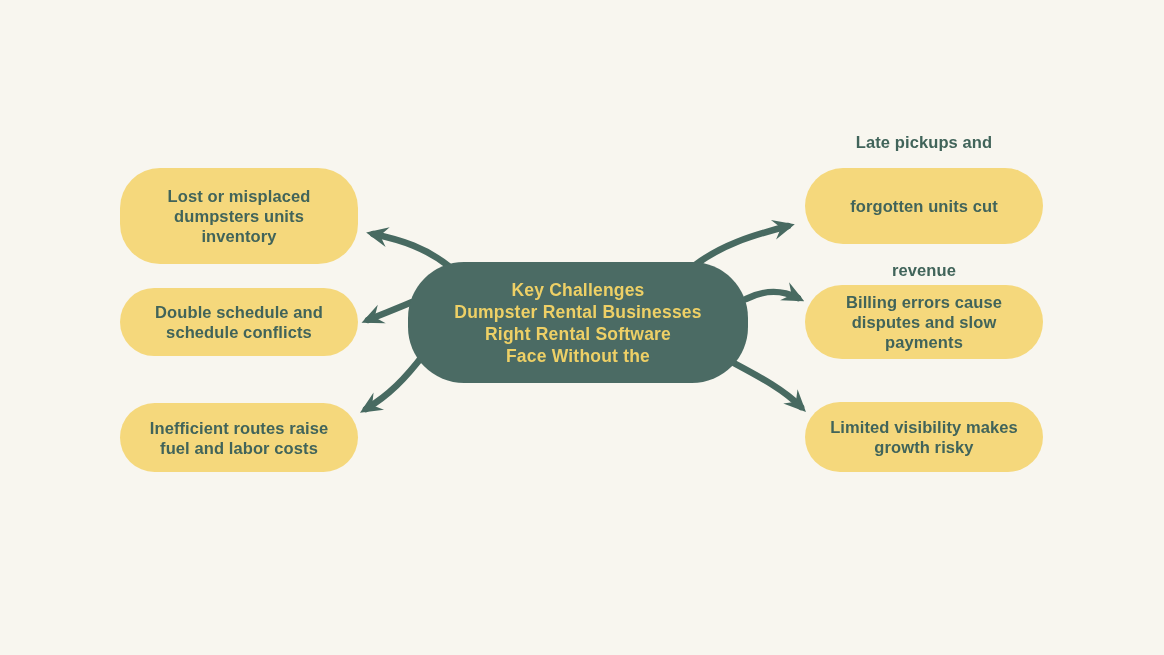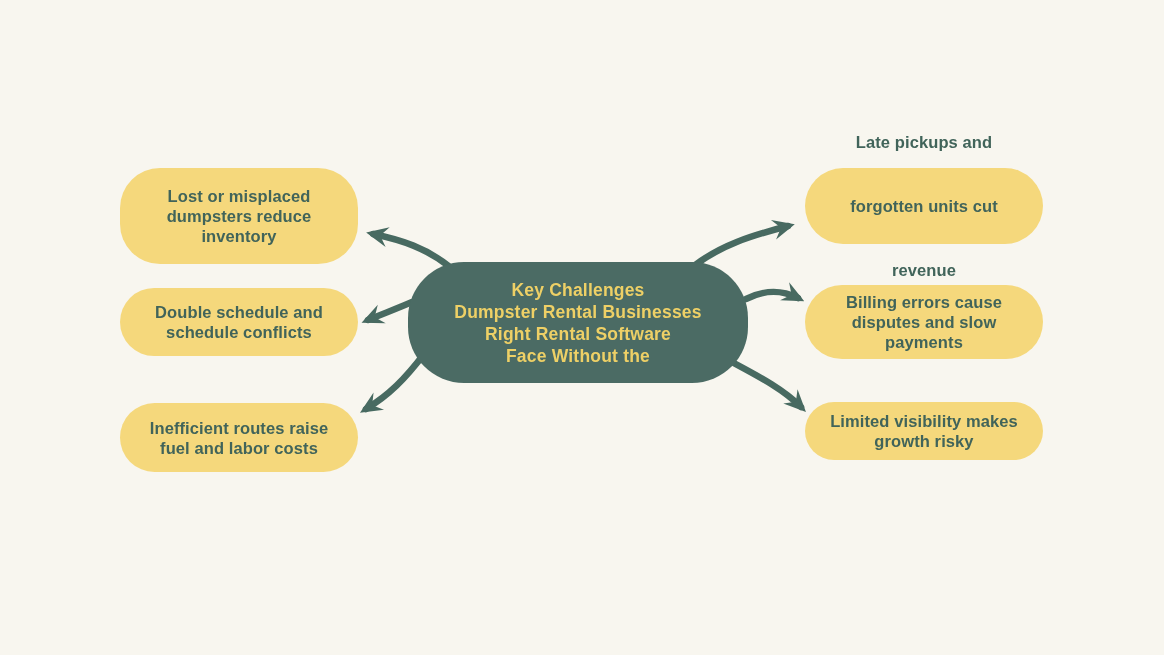--- a/index.html
+++ b/index.html
@@ -25,21 +25,21 @@
     text-align:center;color:var(--pill-text);
     font-weight:700;font-size:16.5px;line-height:20px;letter-spacing:.1px;
     padding:6px 14px;
   }
   .pill .line{display:block;}
   .pos-tl{left:120px;top:168px;width:238px;height:96px;}
   .pos-ml{left:120px;top:288px;width:238px;height:68px;}
   .pos-bl{left:120px;top:403px;width:238px;height:69px;}
   .pos-tr{left:805px;top:168px;width:238px;height:76px;gap:44px;}
   .pos-mr{left:805px;top:285px;width:238px;height:74px;}
-  .pos-br{left:805px;top:402px;width:238px;height:58px;}
+  .pos-br{left:805px;top:402px;width:238px;height:70px;}
   .center-topic{
     position:absolute;left:408px;top:262px;width:340px;height:121px;
     background:var(--center-bg);border-radius:56px;
     display:flex;flex-direction:column;align-items:center;justify-content:center;
     text-align:center;color:var(--center-text);
     font-weight:700;font-size:17.5px;line-height:22px;letter-spacing:.2px;
   }
   .center-topic .cline{display:block;}
 </style>
 </head>
@@ -56,21 +56,21 @@
     <path class="shaft" d="M 450 267 C 426 248, 402 240, 373 234" marker-end="url(#ah)"></path>
     <path class="shaft" d="M 412 302 C 396 309, 382 314, 368 320" marker-end="url(#ah)"></path>
     <path class="shaft" d="M 424 354 C 405 379, 389 395, 366 409" marker-end="url(#ah)"></path>
     <path class="shaft" d="M 695 265 C 722 245, 750 236, 788 226" marker-end="url(#ah)"></path>
     <path class="shaft" d="M 746 299 C 766 289, 782 290, 798 298" marker-end="url(#ah)"></path>
     <path class="shaft" d="M 710 350 C 745 370, 778 384, 801 407" marker-end="url(#ah)"></path>
   </svg>
 
   <div class="pill pos-tl">
     <span class="line">Lost or misplaced</span>
-    <span class="line">dumpsters reduce</span>
+    <span class="line">dumpsters units</span>
     <span class="line">inventory</span>
   </div>
 
   <div class="pill pos-ml">
     <span class="line">Double schedule and</span>
     <span class="line">schedule conflicts</span>
   </div>
 
   <div class="pill pos-bl">
     <span class="line">Inefficient routes raise</span>

